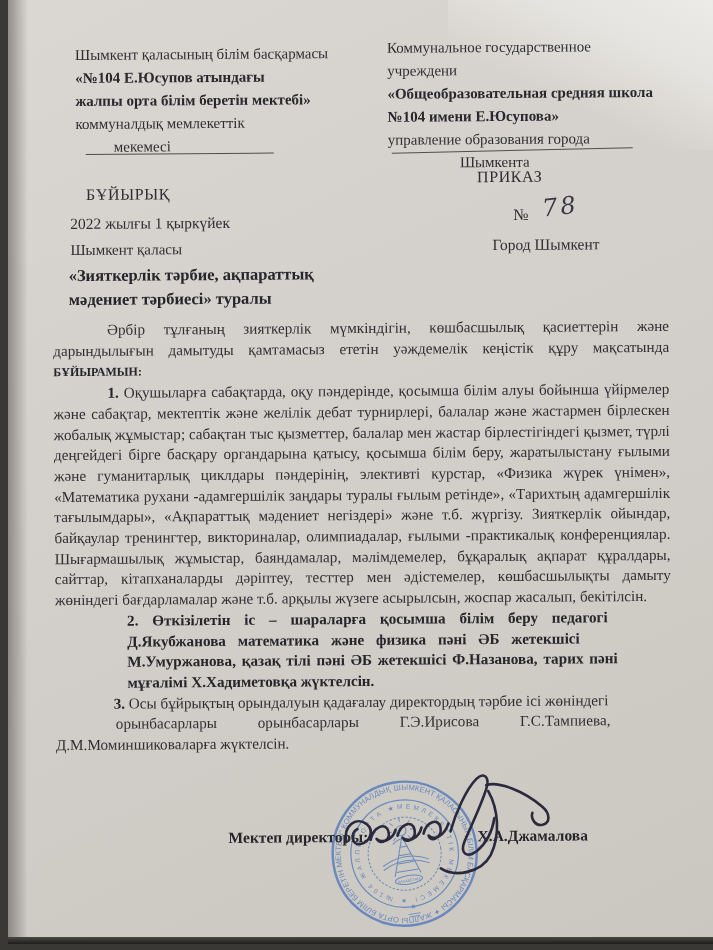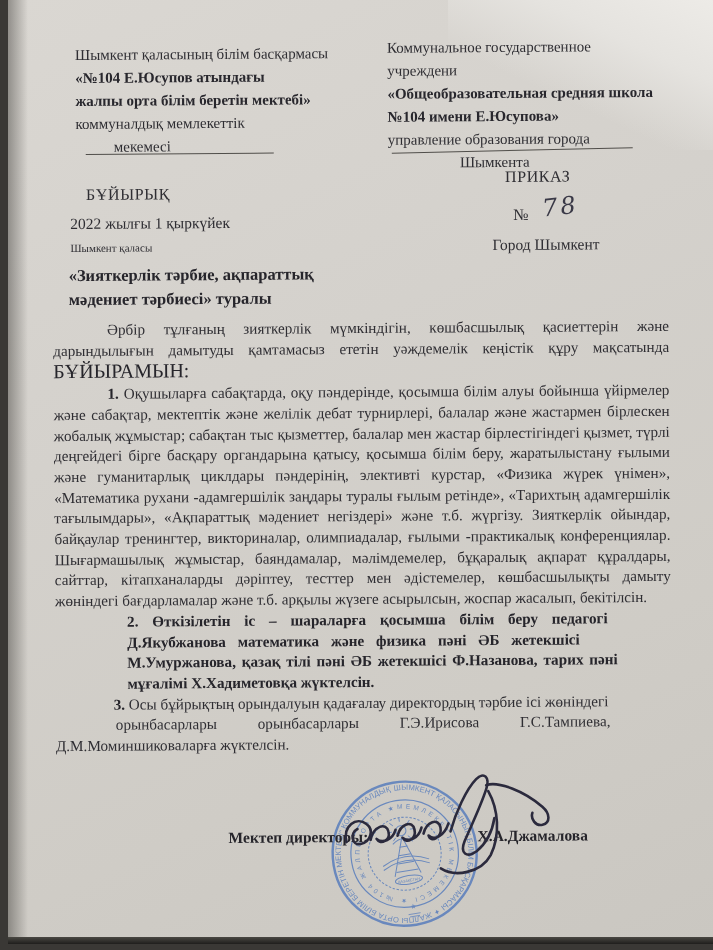--- a/index.html
+++ b/index.html
@@ -33,41 +33,41 @@
   .ind-38{padding-left:38px;}
   .ind-72{padding-left:72px;}
   .rule{position:absolute;border-top:1.6px solid #504e4a;height:0;}
   .rule-l{top:152px;left:80px;width:188px;}
   .rule-r{top:151px;left:386px;width:241px;transform:rotate(-0.9deg);}
 
   
   .abs{position:absolute;}
   .t-order{font-size:16px;letter-spacing:.6px;}
   .t-kk{top:184px;left:80px;}
-  .t-ru{top:169px;left:499px;}
+  .t-ru{top:169px;left:471px;}
   .date-kk{top:213px;left:64px;font-size:15.5px;}
   .num-sign{top:207px;left:507px;font-size:16px;}
   .num-val{
     top:194px;left:536px;font-size:24px;font-style:italic;
     font-family:"DejaVu Serif",serif;color:#3a3947;letter-spacing:3px;
     transform:rotate(-6deg);
   }
-  .city-kk{top:240px;left:64px;font-size:11px;}
+  .city-kk{top:240px;left:64px;font-size:15px;}
   .city-ru{top:237px;left:486px;font-size:15.5px;}
   .subject{top:262px;left:62px;font-size:16.5px;font-weight:bold;line-height:24px;color:#26252b;}
 
   
   .docbody{
     position:absolute;top:318px;left:46px;width:616px;
     font-size:15.2px;line-height:20.7px;text-align:justify;
   }
   .docbody p{margin:0;}
   .p-intro{text-indent:54px;}
   .p-item1{text-indent:54px;}
-  .bold-kw{font-weight:normal;font-size:20px;color:#26252b;}
+  .bold-kw{font-weight:bold;font-size:12px;color:#26252b;}
   .p-item2{font-weight:bold;color:#26252b;margin-left:72px !important;text-align:left;}
   .p-item2 .ln{white-space:nowrap;}
   .ws10{word-spacing:10px;}
   .ws8{word-spacing:8px;}
   .ws2{word-spacing:2px;}
   .p-item3{text-align:left;}
   .i3-l1{margin-left:58px;}
   .i3-l2{margin-left:60px;word-spacing:37px;}
   .i3-l3{margin-left:0px;}
   .numb{font-weight:bold;color:#26252b;}

